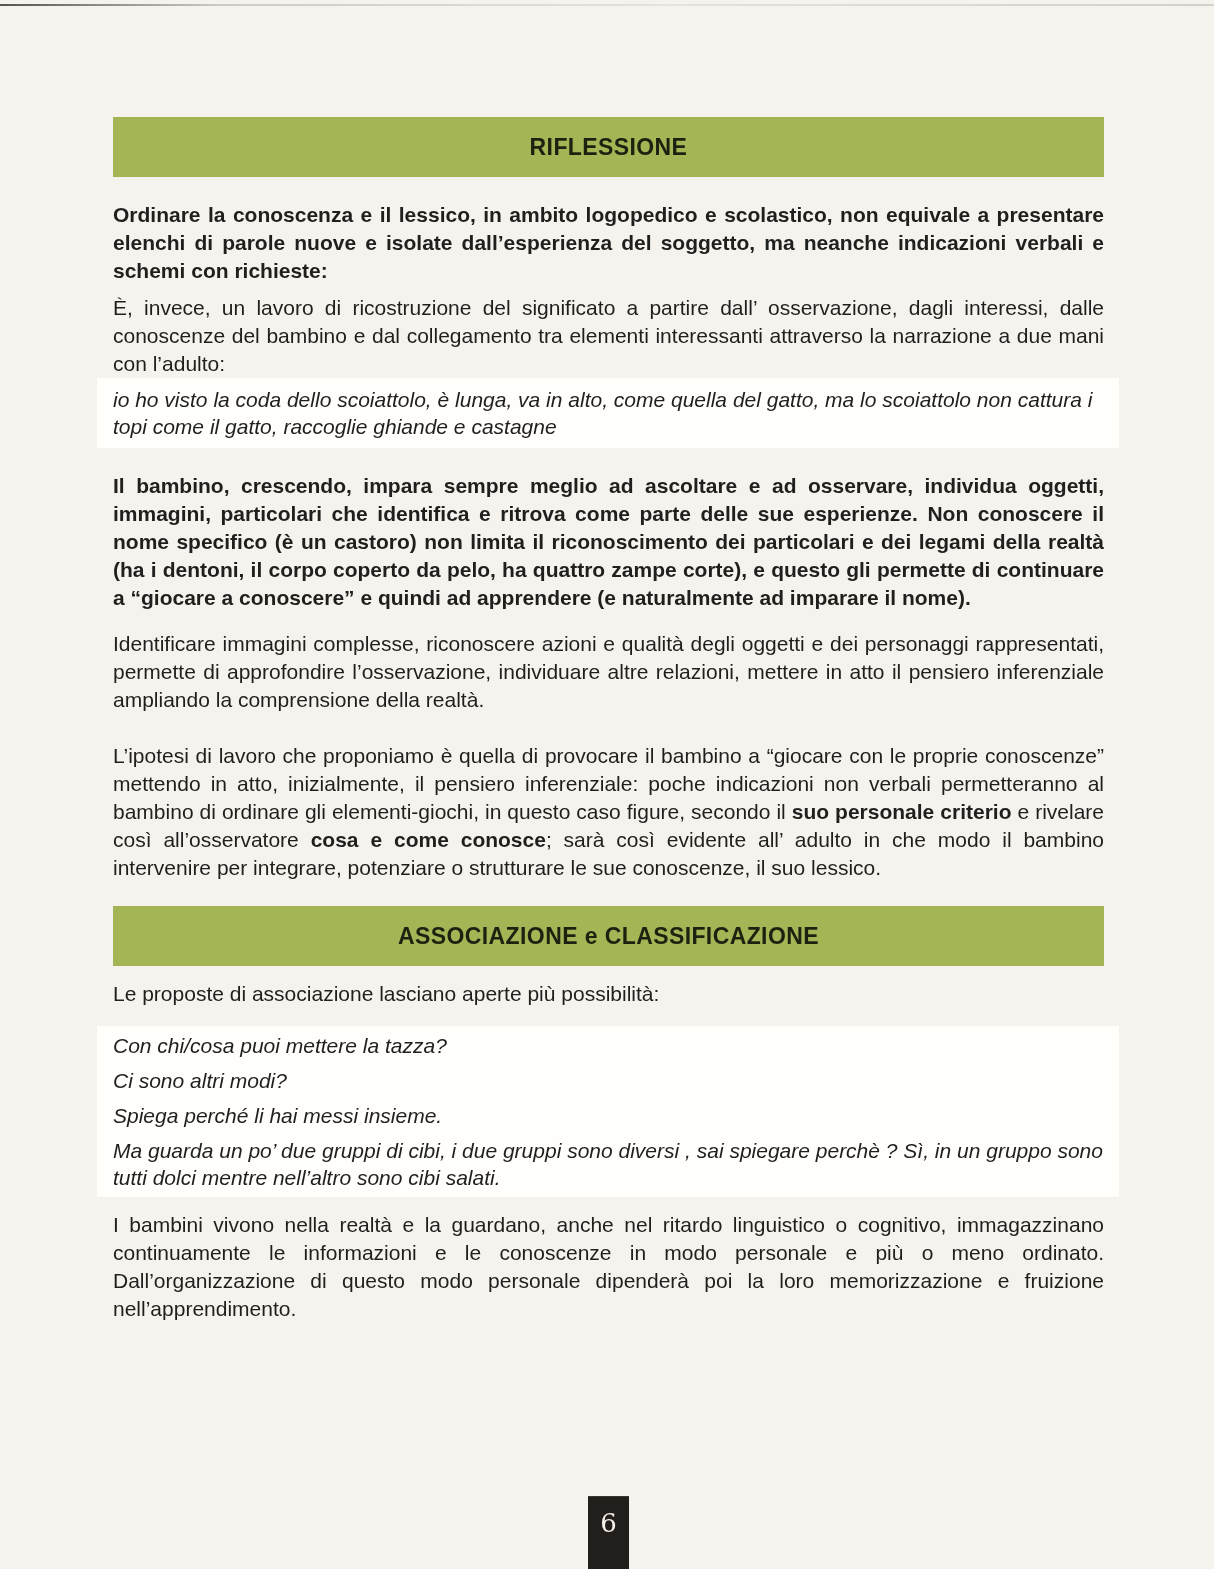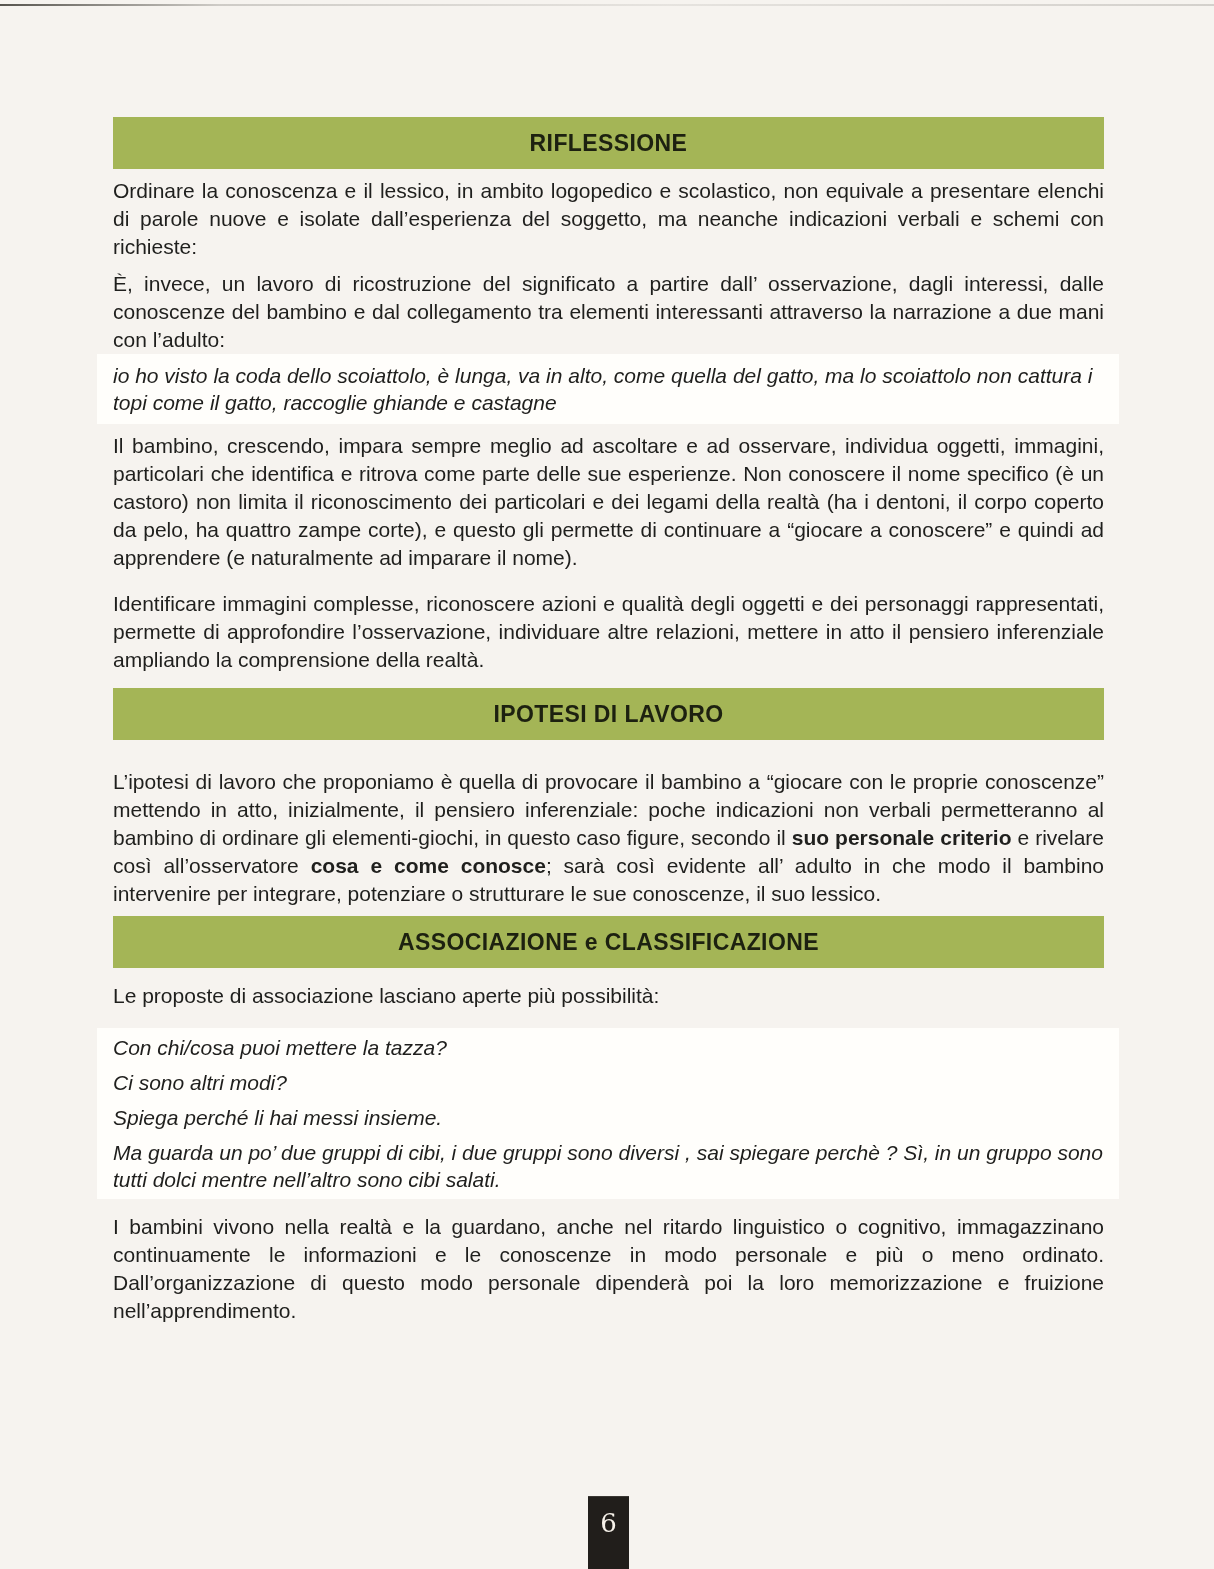--- a/index.html
+++ b/index.html
@@ -13,21 +13,21 @@
   }
   .top-edge-line {
     position: absolute; top: 4px; left: 0; width: 100%; height: 2px;
     background: linear-gradient(to right, #57544e, rgba(87,84,78,0.25) 18%, rgba(87,84,78,0.10) 55%, rgba(87,84,78,0.22) 100%);
   }
   .content {
     position: absolute; top: 0; left: 113px; width: 991px;
     padding-top: 117px;
   }
   .section-bar {
-    height: 52px;
+    height: 60px;
     background: #a4b556;
     display: flex; align-items: center; justify-content: center;
     font-weight: bold; font-size: 23px; letter-spacing: 0.4px;
     color: #1d2110;
   }
   .para {
     margin: 0;
     font-size: 21px; line-height: 28px;
     text-align: justify;
   }
@@ -37,21 +37,21 @@
     padding: 8px 15px 8px 16px;
   }
   .quote-block.tight { padding-top: 6px; padding-bottom: 6px; }
   .quote-block p {
     margin: 0;
     font-style: italic;
     font-size: 21px; line-height: 27px;
     text-align: left;
   }
   .quote-block p + p { margin-top: 8px; }
-  .mt12 { margin-top: 8px; }
+  .mt12 { margin-top: 24px; font-weight: bold; }
   .mt14 { margin-top: 14px; }
   .mt15 { margin-top: 9px; }
   .mt16 { margin-top: 28px; }
   .mt18 { margin-top: 18px; }
   .mt6  { margin-top: 18px; }
   .bold-seg { font-weight: bold; }
   .page-num-box {
     position: absolute; left: 588px; top: 1496px;
     width: 41px; height: 73px;
     background: #211e1b;
@@ -82,23 +82,20 @@
   <p class="para mt15">È, invece, un lavoro di ricostruzione del significato a partire dall’ osservazione, dagli interessi, dalle conoscenze del bambino e dal collegamento tra elementi interessanti attraverso la narrazione a due mani con l’adulto:</p>
 
   <div class="quote-block">
     <p>io ho visto la coda dello scoiattolo, è lunga, va in alto, come quella del gatto, ma lo scoiattolo non cattura i topi come il gatto, raccoglie ghiande e castagne</p>
   </div>
 
   <p class="para mt12">Il bambino, crescendo, impara sempre meglio ad ascoltare e ad osservare, individua oggetti, immagini, particolari che identifica e ritrova come parte delle sue esperienze. Non conoscere il nome specifico (è un castoro) non limita il riconoscimento dei particolari e dei legami della realtà (ha i dentoni, il corpo coperto da pelo, ha quattro zampe corte), e questo gli permette di continuare a “giocare a conoscere” e quindi ad apprendere (e naturalmente ad imparare il nome).</p>
 
   <p class="para mt18">Identificare immagini complesse, riconoscere azioni e qualità degli oggetti e dei personaggi rappresentati, permette di approfondire l’osservazione, individuare altre relazioni, mettere in atto il pensiero inferenziale ampliando la comprensione della realtà.</p>
 
-  <div class="section-bar mt14">
-      <span>IPOTESI DI LAVORO</span>
-    </div>
 
   <p class="para mt16"><span>L’ipotesi di lavoro che proponiamo è quella di provocare il bambino a “giocare con le proprie conoscenze” mettendo in atto, inizialmente, il pensiero inferenziale: poche indicazioni non verbali permetteranno al bambino di ordinare gli elementi-giochi, in questo caso figure, secondo il </span><span class="bold-seg">suo personale criterio</span><span> e rivelare così all’osservatore </span><span class="bold-seg">cosa e come conosce</span><span>; sarà così evidente all’ adulto in che modo il bambino intervenire per integrare, potenziare o strutturare le sue conoscenze, il suo lessico.</span></p>
 
   <div class="section-bar mt12">
       <span>ASSOCIAZIONE e CLASSIFICAZIONE</span>
     </div>
 
   <p class="para mt14">Le proposte di associazione lasciano aperte più possibilità:</p>
 
   <div class="quote-block tight mt6">

